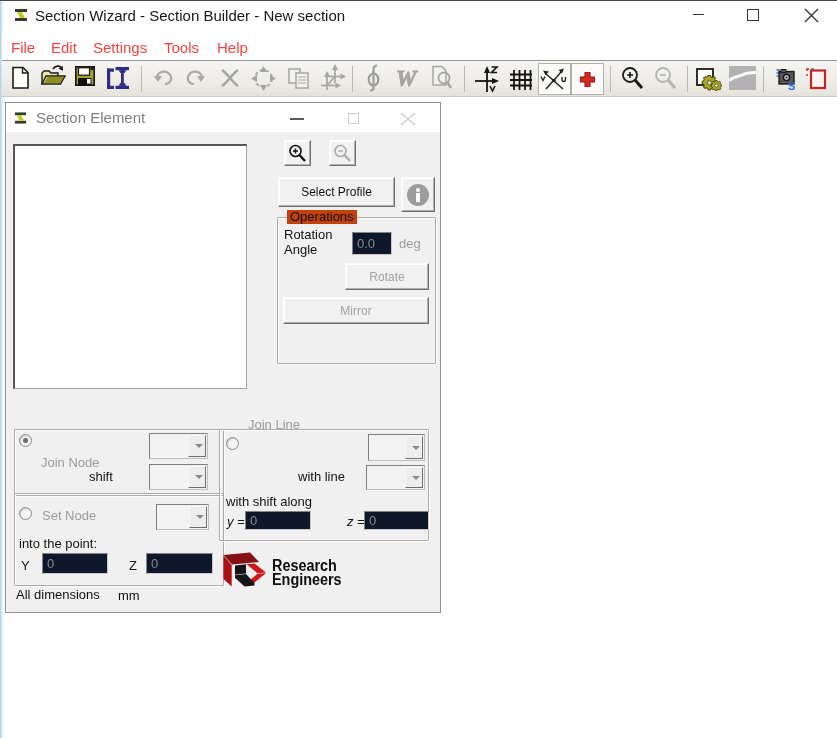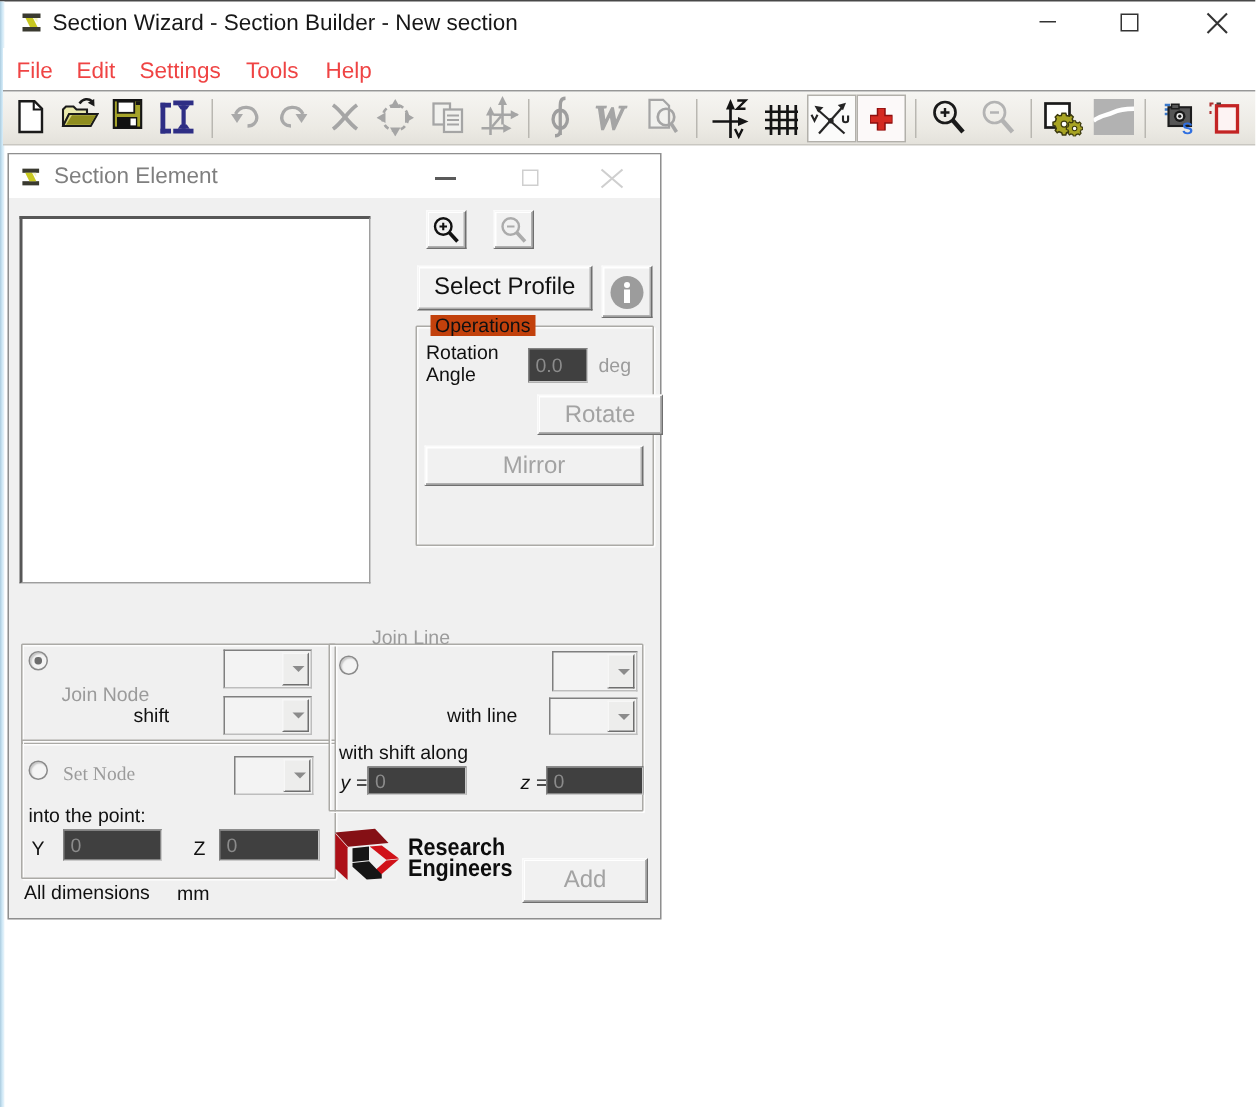--- a/index.html
+++ b/index.html
@@ -17,28 +17,28 @@
     background:linear-gradient(#f6f5f2,#eceae4 70%,#e4e2db);border-bottom:1px solid #c9c7c1;}
   .tsep{position:absolute;top:5px;width:1px;height:26px;background:#b9b7b1;}
   
   #cw{left:5px;top:102px;width:434px;height:509px;background:#f0f0f0;border:1px solid #8f8f8f;}
   #cw-title{left:0;top:0;width:434px;height:29px;background:#ffffff;}
   #cw-title-text{left:30px;top:6px;font-size:15px;color:#7f7f7f;}
   
   .btn{position:absolute;background:#f1f1f1;
        border-style:solid;border-width:1px;border-color:#fbfbfb #6f6f6f #6f6f6f #fbfbfb;
        box-shadow:inset -1px -1px 0 #b0b0b0, inset 1px 1px 0 #ffffff;
-       font-size:16px;display:flex;align-items:center;justify-content:center;}
+       font-size:12px;display:flex;align-items:center;justify-content:center;}
   .btn.dis{color:#a3a3a3;}
   .btn.en{color:#111111;}
   .gbox{position:absolute;border:1px solid #abaaa6;border-radius:1px;
         box-shadow:inset 1px 1px 0 #fdfdfd, 1px 1px 0 #fdfdfd;}
   .glabel{position:absolute;top:-8px;background:#c2410c;font-size:13px;color:#101010;
           padding:0 3px;line-height:14px;}
-  .field{position:absolute;background:#404040;
+  .field{position:absolute;background:#0f172a;
          border-style:solid;border-width:1px;border-color:#828282 #c9c9c9 #c9c9c9 #828282;
          font-size:13px;color:#8b8b8b;}
   .lbl{position:absolute;font-size:13px;color:#111111;white-space:nowrap;}
   .lbl.g{color:#9b9b9b;}
   .radio{position:absolute;width:11px;height:11px;border-radius:50%;background:#f4f4f4;
          border:1px solid #8a8a8a;box-shadow:inset 1px 1px 1px #c7c7c7;}
   .radio .dot{position:absolute;left:3.2px;top:3.2px;width:4.6px;height:4.6px;border-radius:50%;background:#6d6d6d;}
   .combo{position:absolute;background:#f3f3f3;
          border-style:solid;border-width:1px;border-color:#7f7f7f #bdbdbd #bdbdbd #7f7f7f;}
   .combo .cbtn{position:absolute;right:1px;top:1px;bottom:1px;width:16px;background:#ededec;
@@ -293,42 +293,42 @@
       <div style="position:absolute;left:9px;top:9px;width:4px;height:9px;background:#fff;"></div>
     </div>
   </div>
 
   <div class="gbox" style="left:271px;top:114px;width:157px;height:145px;">
     <div class="glabel" style="left:9px;">Operations</div>
   </div>
   <div class="lbl" style="left:278px;top:124px;line-height:15px;">Rotation<br>Angle</div>
   <div class="field" style="left:346px;top:129px;width:34px;height:21px;line-height:21px;padding-left:4px;">0.0</div>
   <div class="lbl g" style="left:393px;top:133px;">deg</div>
-  <div class="btn dis" style="left:352px;top:160px;width:82px;height:25px;">Rotate</div>
+  <div class="btn dis" style="left:339px;top:160px;width:82px;height:25px;">Rotate</div>
   <div class="btn dis" style="left:277px;top:194px;width:144px;height:25px;">Mirror</div>
 
 
   <div class="gbox" style="left:8px;top:326px;width:208px;height:65px;"></div>
   <div class="radio" style="left:13px;top:331px;">
       <div class="dot"></div>
     </div>
   <div class="lbl g" style="left:35px;top:352px;">Join Node</div>
   <div class="combo" style="left:143px;top:330px;width:57px;height:24px;">
       <div class="cbtn"></div>
       <div class="arr"></div>
     </div>
   <div class="lbl" style="left:83px;top:366px;">shift</div>
   <div class="combo" style="left:143px;top:361px;width:57px;height:24px;">
       <div class="cbtn"></div>
       <div class="arr"></div>
     </div>
 
   <div class="gbox" style="left:8px;top:390px;width:208px;height:91px;"></div>
   <div class="radio" style="left:13px;top:404px;"></div>
-  <div class="lbl g" style="left:36px;top:405px;font-family:Liberation Serif, serif;">Set Node</div>
+  <div class="lbl g" style="left:36px;top:405px;">Set Node</div>
   <div class="combo" style="left:150px;top:401px;width:51px;height:24px;">
       <div class="cbtn"></div>
       <div class="arr"></div>
     </div>
   <div class="lbl" style="left:13px;top:433px;">into the point:</div>
   <div class="lbl" style="left:15px;top:455px;">Y</div>
   <div class="field" style="left:36px;top:450px;width:60px;height:19px;line-height:19px;padding-left:4px;">0</div>
   <div class="lbl" style="left:123px;top:455px;">Z</div>
   <div class="field" style="left:140px;top:450px;width:61px;height:19px;line-height:19px;padding-left:4px;">0</div>
 
@@ -353,16 +353,15 @@
   <svg class="abs" style="left:217px;top:449px" width="44" height="36" viewBox="0 0 44 36">
     <polygon points="0.5,3 27,0.5 36,10 9,12.5" fill="#851015"></polygon>
     <polygon points="0.5,3.6 8.7,12.9 8.7,34.6 0.5,27" fill="#ad1018"></polygon>
     <polygon points="12,13.5 23,12.3 23,21.5 12,22.7" fill="#161616"></polygon>
     <polygon points="23.5,12.3 31.5,11.6 43,20.4 34.5,21.2" fill="#d01219"></polygon>
     <polygon points="34.5,21.7 43,20.9 31.5,30.6 23.5,31.3" fill="#d01219"></polygon>
     <polygon points="12,23.3 23,22.1 31.5,31 31.5,33.6 21.5,34.4 12,25.8" fill="#161616"></polygon>
   </svg>
   <div class="abs" style="left:266px;top:456px;font-size:16px;font-weight:bold;color:#0d0d0d;line-height:13.5px;transform:scaleX(0.9);transform-origin:0 0;">Research<br>Engineers</div>
 
-  <div class="btn dis" style="left:342px;top:469px;width:82px;height:28px;">Add</div>
   <div class="lbl" style="left:10px;top:484px;">All dimensions</div>
   <div class="lbl" style="left:112px;top:485px;">mm</div>
 </div>
 
 </body></html>

